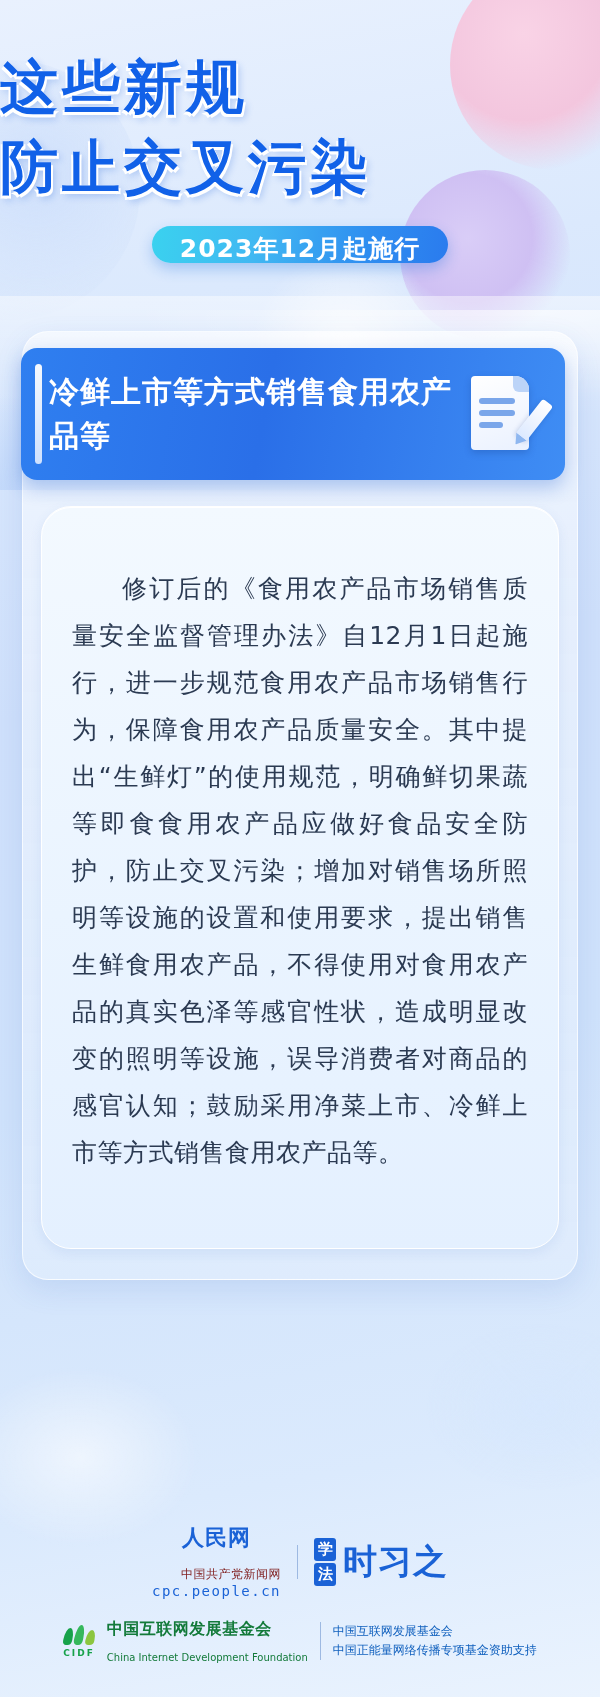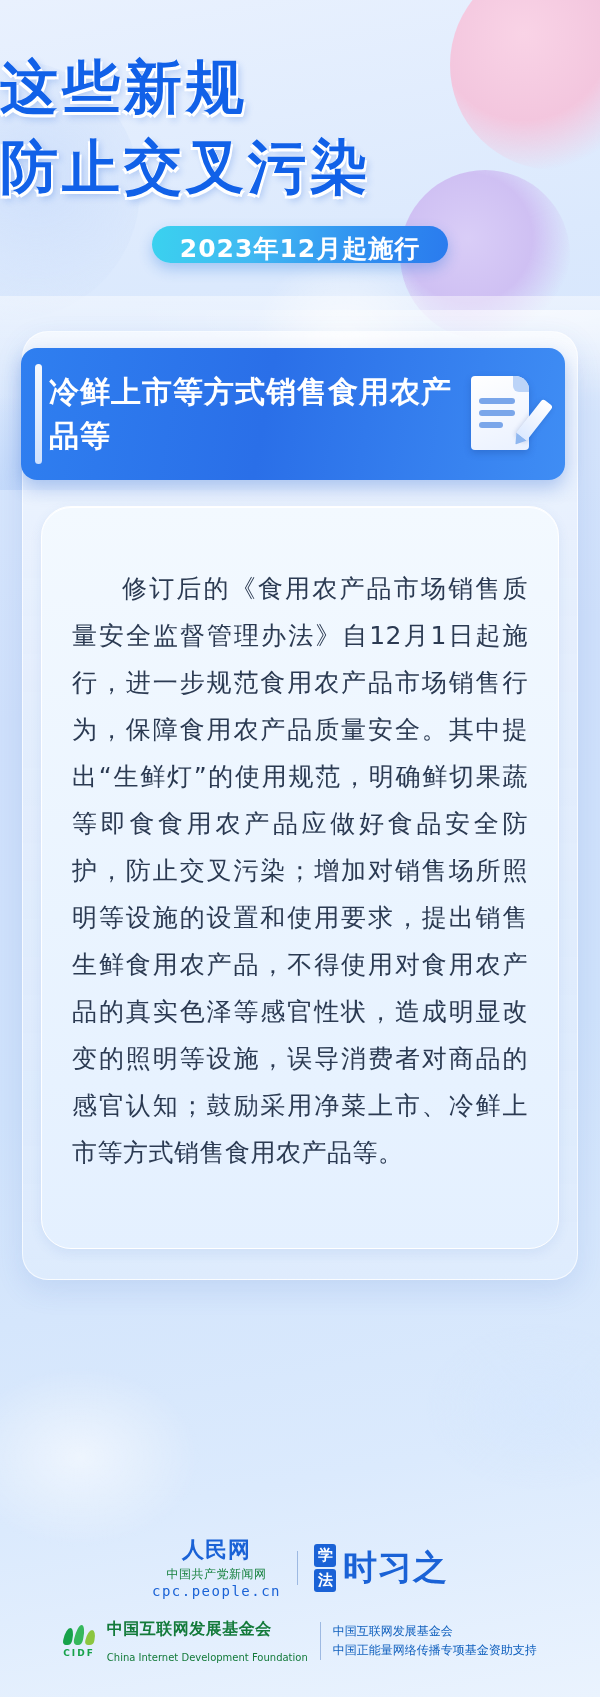--- a/index.html
+++ b/index.html
@@ -216,24 +216,25 @@
   .people-logo { text-align: center; line-height: 1.15; }
   .people-logo .cn {
     font-size: 22px;
     font-weight: bold;
     color: #1a62d6;
     letter-spacing: 1px;
     font-family: "DejaVu Serif", "Liberation Serif", serif;
   }
   .people-logo .cn2 {
     font-size: 12px;
-    color: #15803d;
+    color: #7f1d1d;
     letter-spacing: 0.5px;
-    margin-top: 6px;
-    font-family: "DejaVu Sans", "Liberation Sans", sans-serif;
+    margin-top: 18px;
+    font-family: "DejaVu Sans", "Liberation Sans", sans-serif;
+    text-align: right;
   }
   .people-logo .en {
     font-size: 14px;
     color: #1a62d6;
     letter-spacing: 1.5px;
     margin-top: 1px;
     font-family: "DejaVu Sans Mono", "Liberation Mono", monospace;
   }
   .xuefa {
     display: flex;

